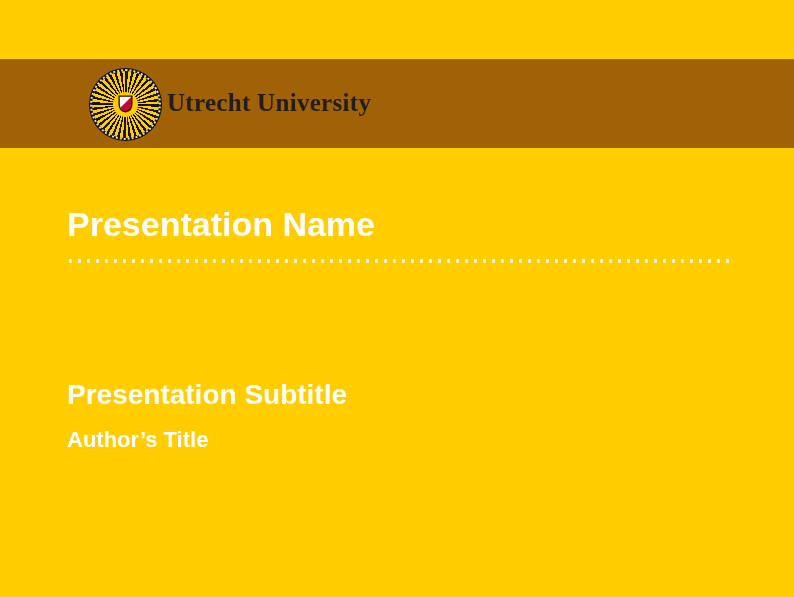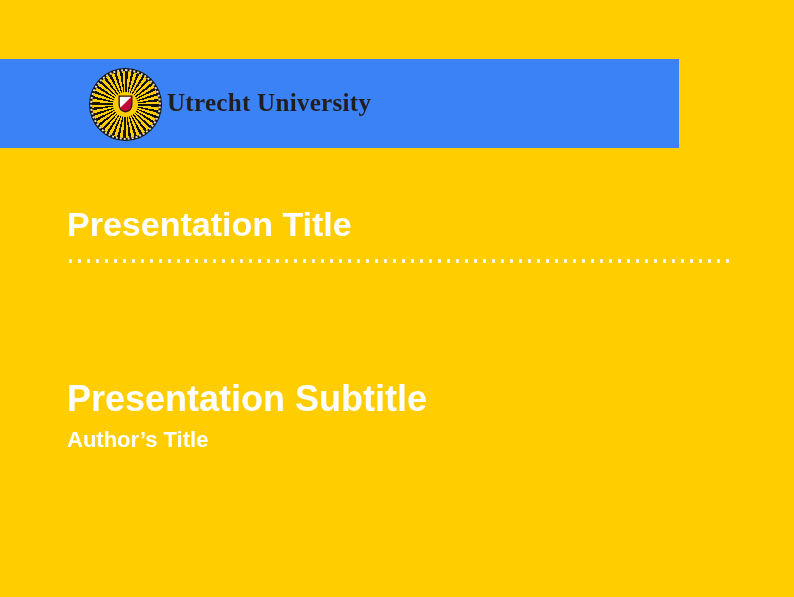--- a/index.html
+++ b/index.html
@@ -21,22 +21,22 @@
     position: absolute;
     left: 0; top: 0;
     width: 794px; height: 59px;
     background: #FFCD00;
   }
 
   
   .header-band {
     position: absolute;
     left: 0; top: 59px;
-    width: 679px; height: 89px;
-    background: #3b82f6;
+    width: 794px; height: 89px;
+    background: #a16207;
   }
 
   
   .logo {
     position: absolute;
     left: 89px; top: 9px;
     width: 73px; height: 73px;
     border-radius: 50%;
     background: #17120a;
   }
@@ -90,21 +90,21 @@
     left: 66px; top: 258px;
     width: 664px; height: 6px;
     background-image: radial-gradient(circle, rgba(255,255,255,0.95) 1.7px, rgba(255,255,255,0) 2px);
     background-size: 9px 6px;
     background-repeat: repeat-x;
   }
 
   .subtitle {
     position: absolute;
     left: 67px; top: 381px;
-    font-size: 36px;
+    font-size: 28px;
     font-weight: 700;
     line-height: 1;
     color: #FFFFFF;
     text-align: right;
   }
 
   .author {
     position: absolute;
     left: 67px; top: 429px;
     font-size: 22px;
@@ -129,21 +129,21 @@
       <svg class="shield" width="15" height="18" viewBox="0 0 20 24">
         <path d="M1.5,1.5 H18.5 V12 Q18.5,21 10,22.5 Q1.5,21 1.5,12 Z" fill="#FFFFFF"></path>
         <path d="M18.5,1.5 L3,17 Q5.5,21 10,22.5 Q18.5,21 18.5,12 Z" fill="#C00A35"></path>
         <path d="M1.5,1.5 H18.5 V12 Q18.5,21 10,22.5 Q1.5,21 1.5,12 Z" fill="none" stroke="#3a0d12" stroke-width="1.8"></path>
       </svg>
     </div>
 
     <div class="wordmark">Utrecht University</div>
   </div>
 
-  <div class="title">Presentation Title</div>
+  <div class="title">Presentation Name</div>
 
   <div class="dotted-divider"></div>
 
   <div class="subtitle">Presentation Subtitle</div>
 
   <div class="author">Author’s Title</div>
 
 </div>
 
 </body></html>

